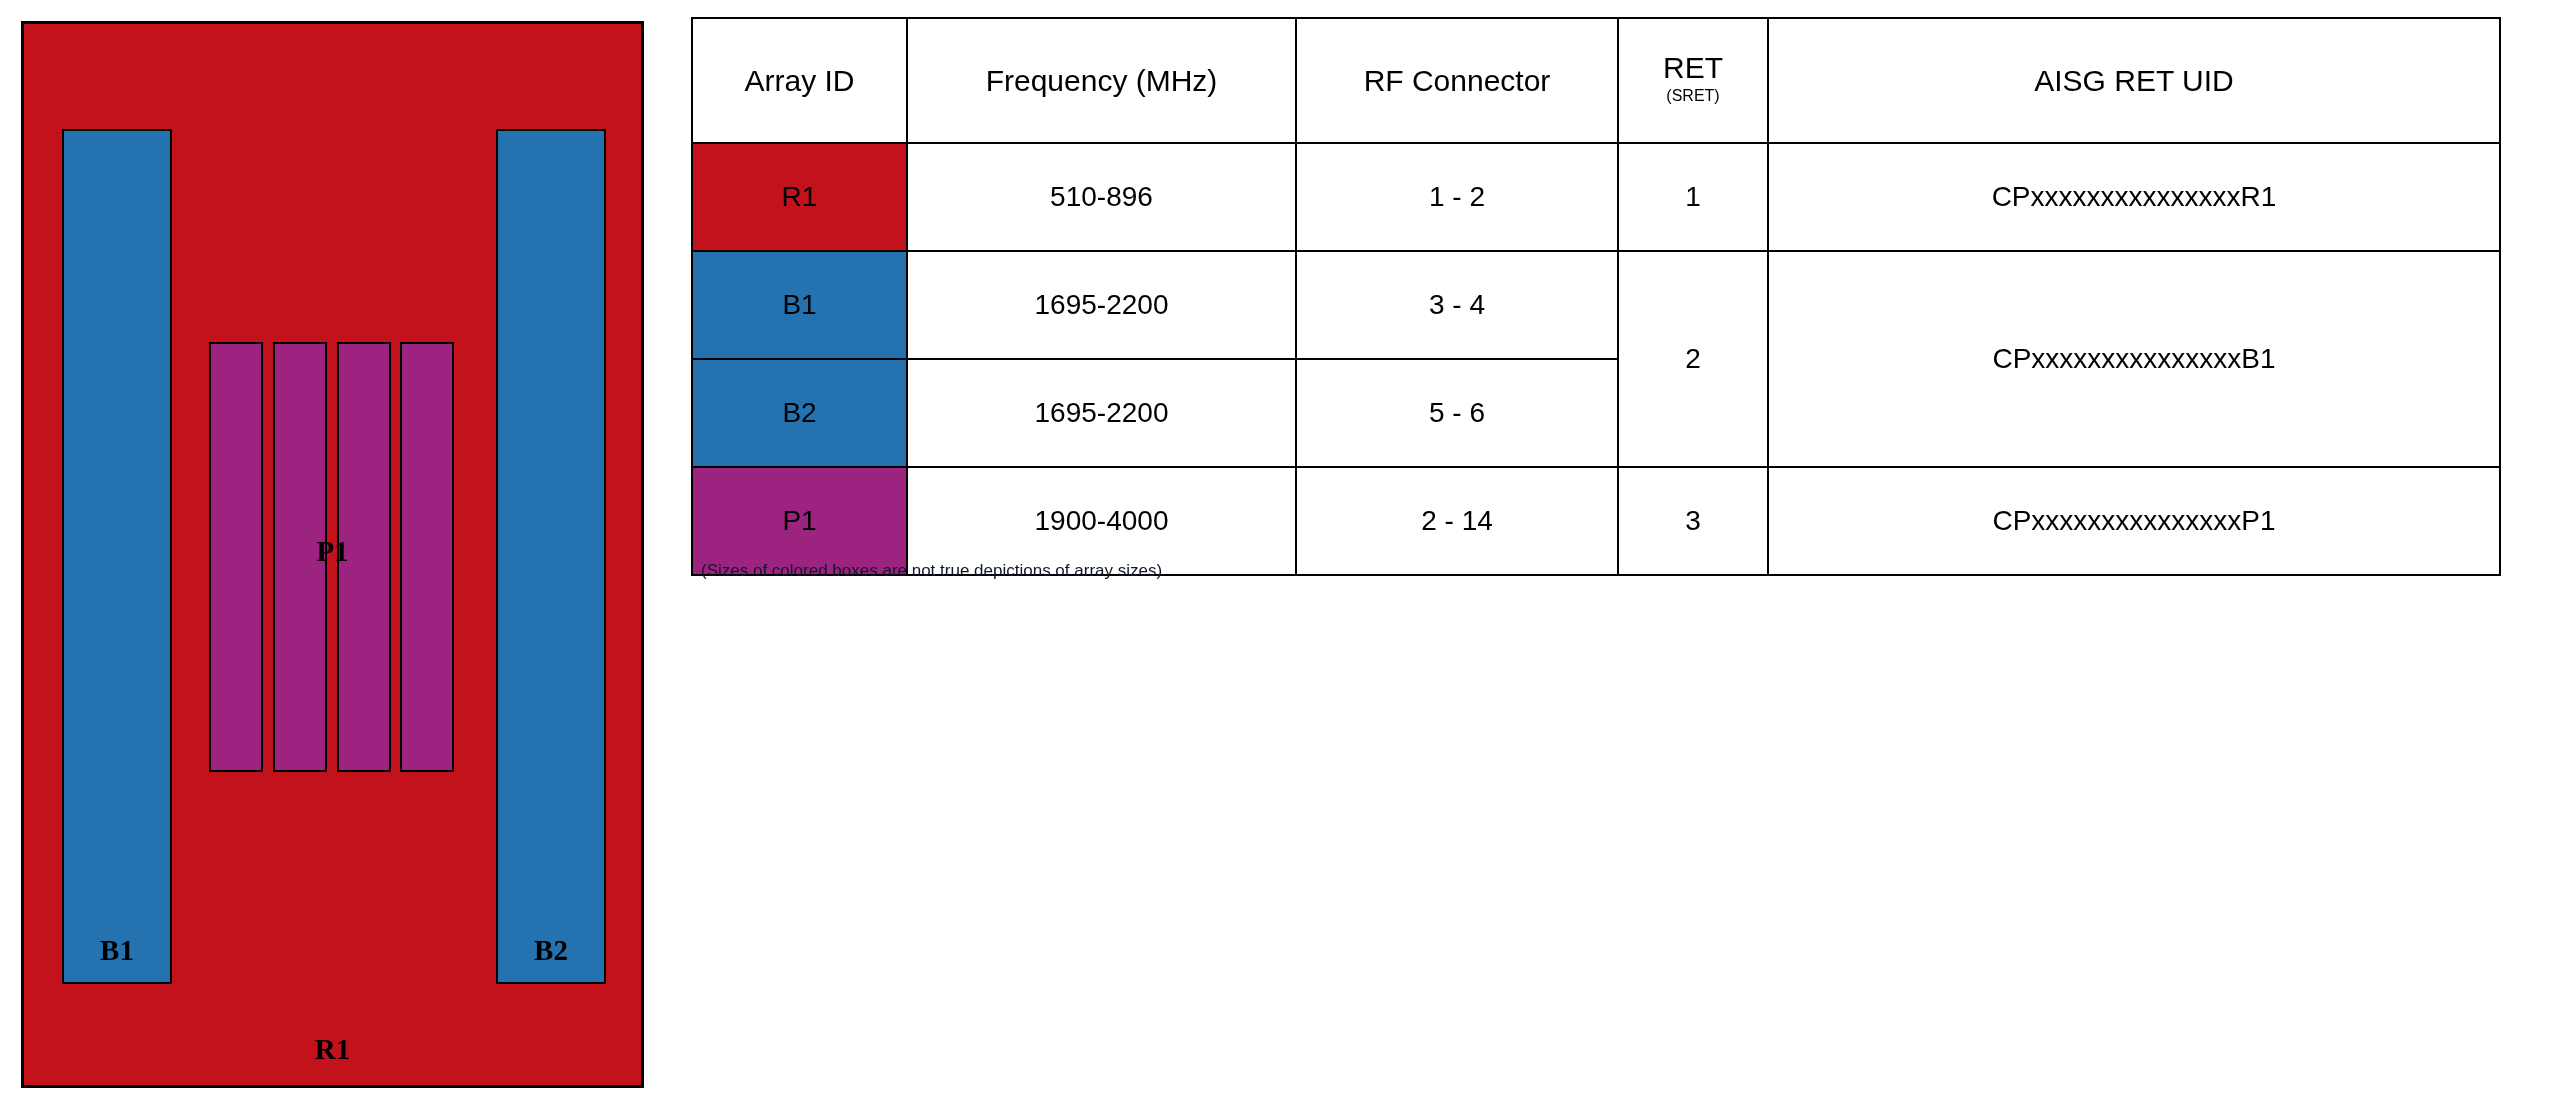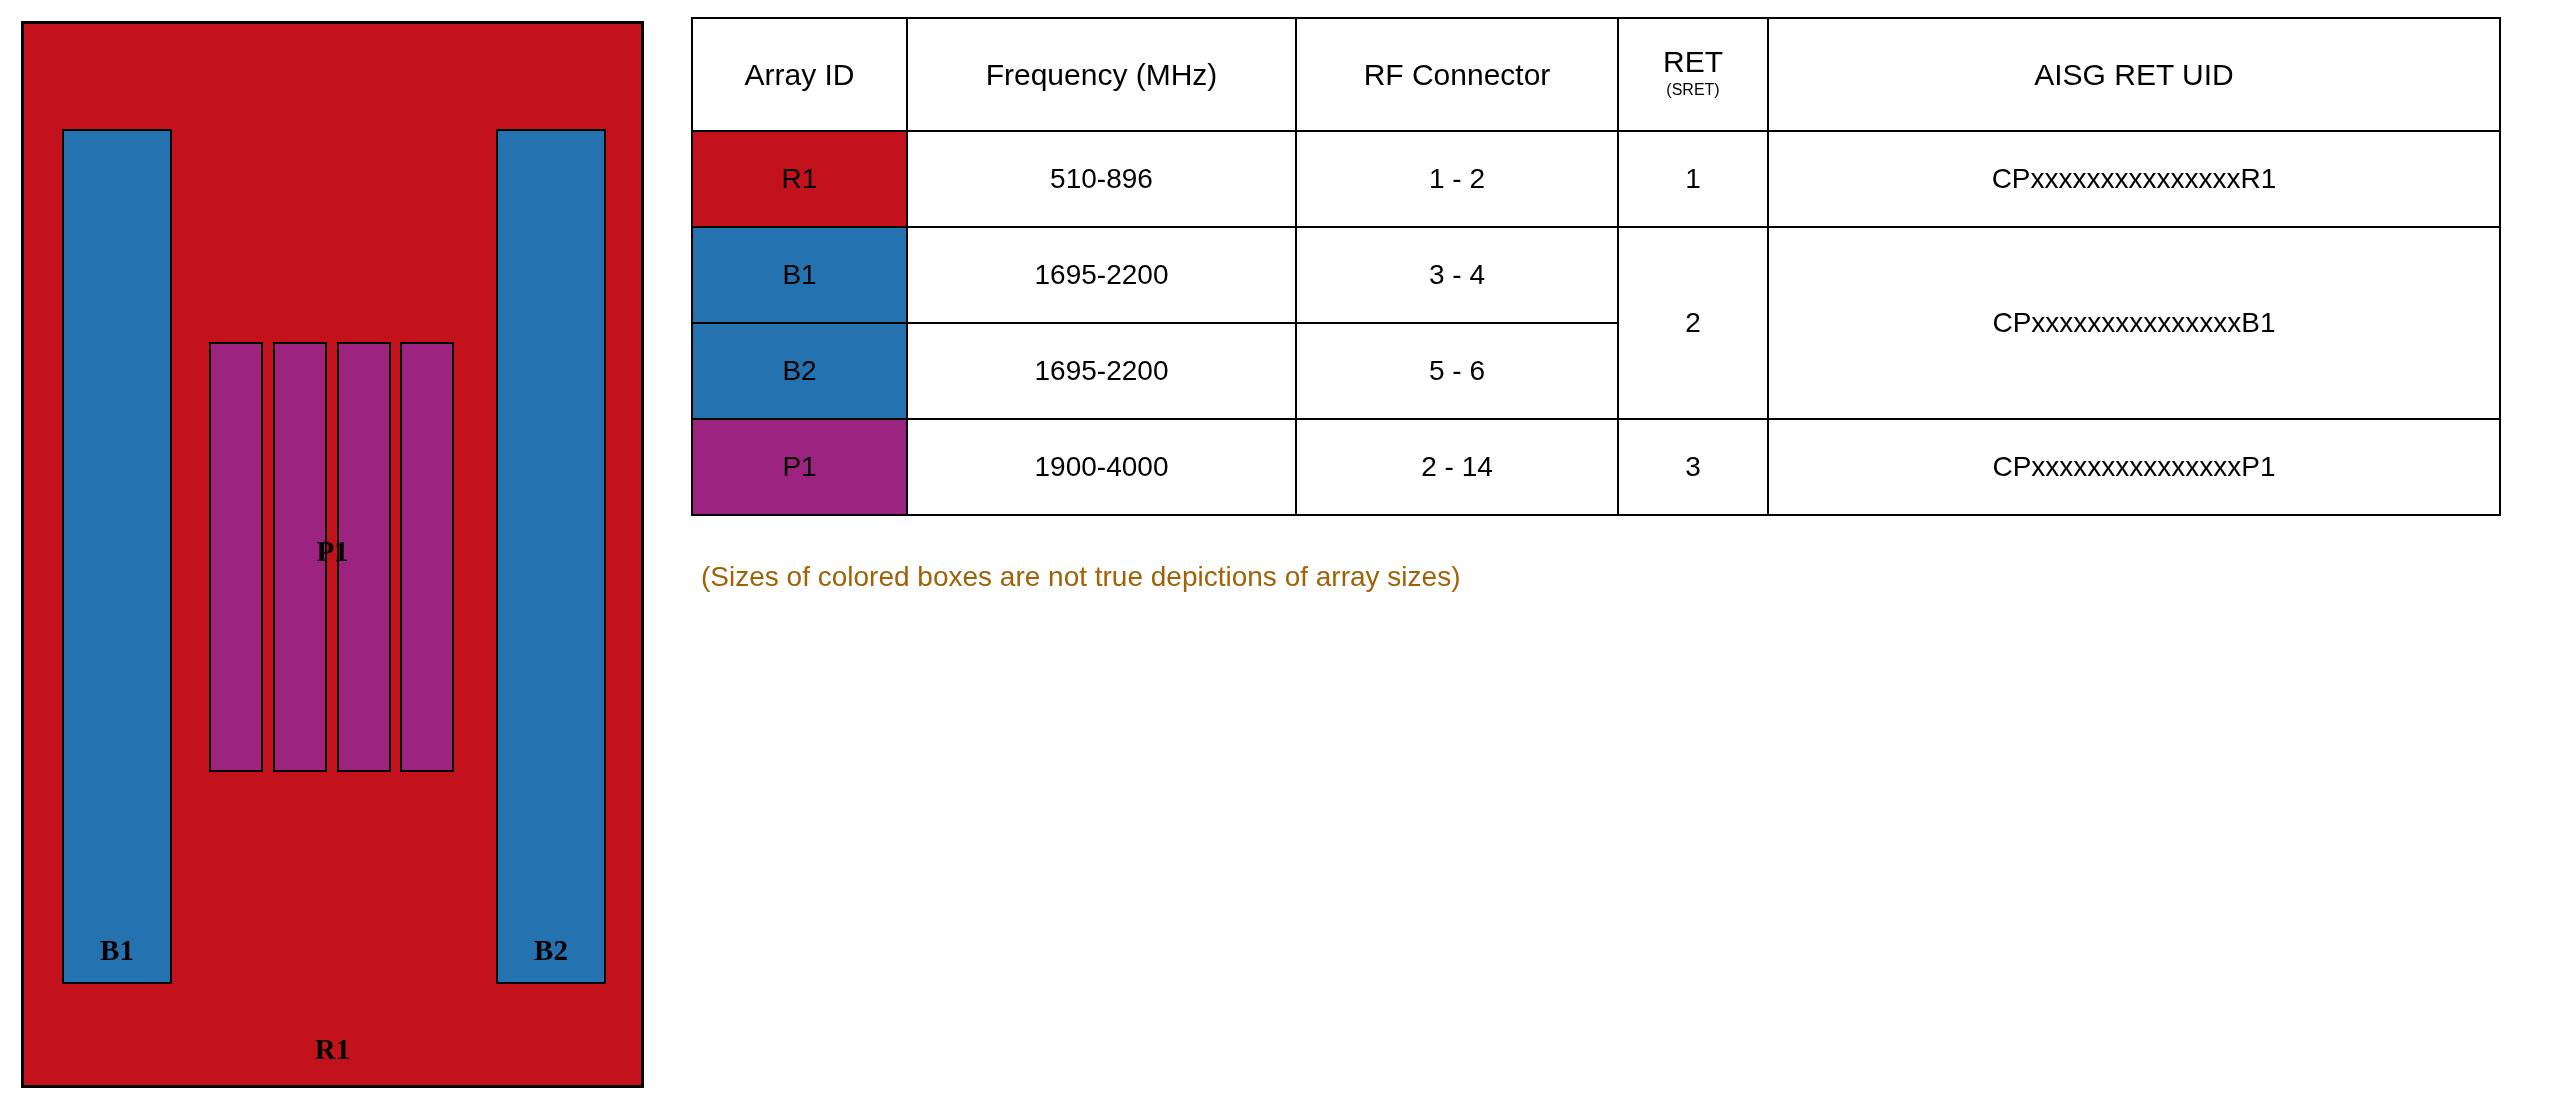--- a/index.html
+++ b/index.html
@@ -82,21 +82,21 @@
   table.spec{
     border-collapse:collapse;
     table-layout:fixed;
     width:1808px;
     background:#ffffff;
   }
   table.spec th, table.spec td{
     border:2.2px solid #000000;
     text-align:center;
     vertical-align:middle;
-    padding:0;
+    padding:6px;
     font-weight:normal;
     color:#000000;
   }
   table.spec th{
     height:111px;
     font-size:30px;
   }
   table.spec td{
     height:94px;
     font-size:28px;
@@ -112,22 +112,22 @@
 
   td.swatch{ color:#000000; font-size:28px; }
   td.swatch-red{    background:#C4121C; }
   td.swatch-blue{   background:#2572B0; }
   td.swatch-purple{ background:#9C2480; }
 
   #footnote{
     position:absolute;
     left:701px;
     top:561px;
-    font-size:28px;
-    color:#a16207;
+    font-size:17px;
+    color:#0f172a;
     font-family:"Liberation Sans", sans-serif;
     white-space:nowrap;
   }
 </style>
 </head>
 <body>
 
 <div id="diagram">
 
   <div class="array-bar bar-blue" id="bar-b1">

